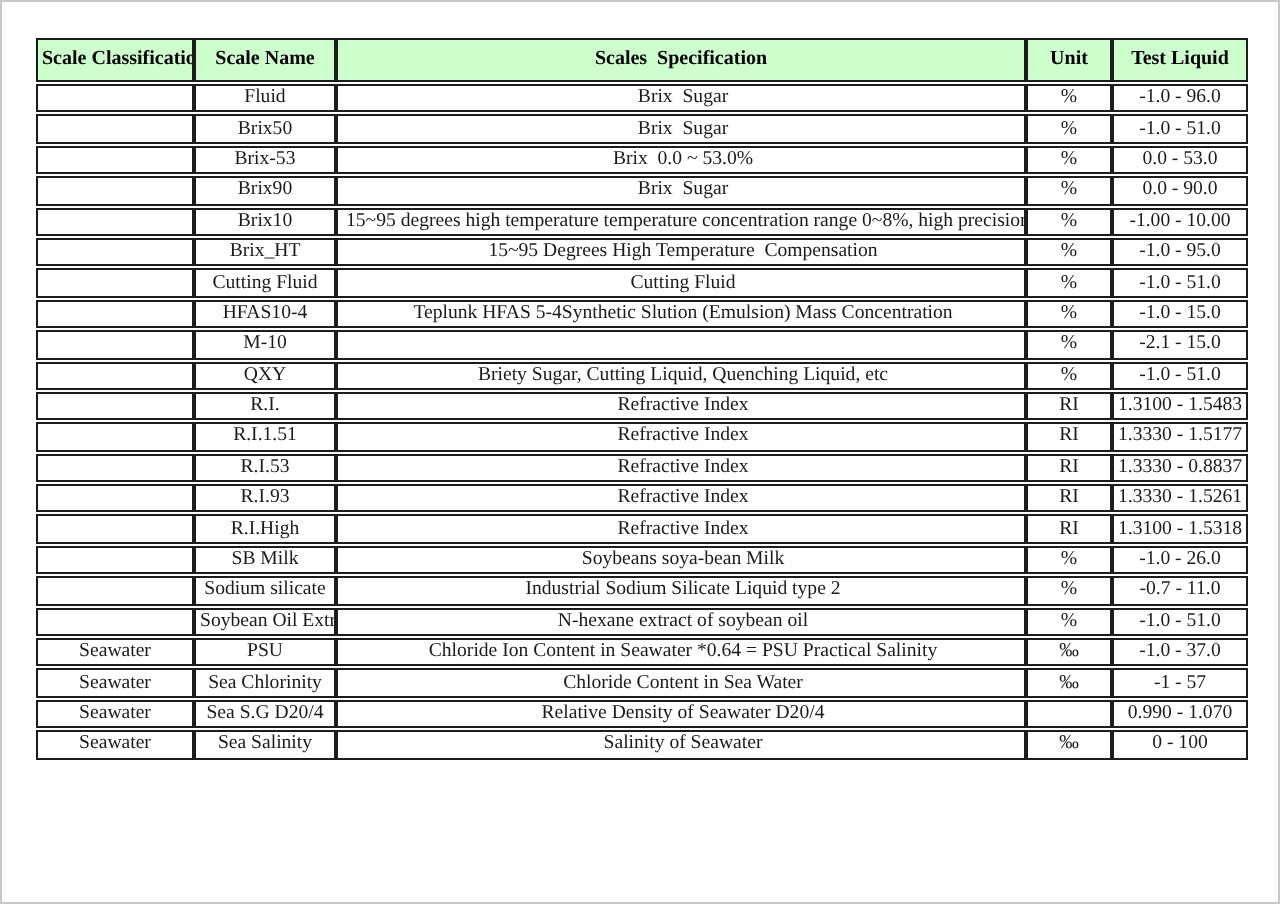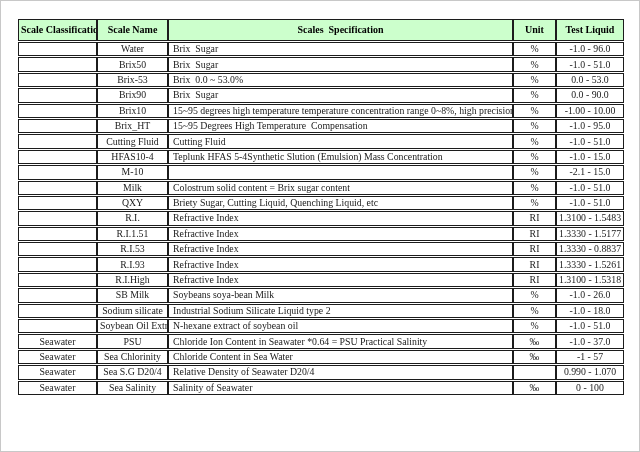--- a/index.html
+++ b/index.html
@@ -36,21 +36,21 @@
     overflow: hidden;
   }
   table.scales th {
     background: #ccffcc;
     font-weight: bold;
     font-size: 10px;
     height: 22px;
     color: #000000;
   }
   table.scales td.spec {
-    text-align: left;
+    text-align: center;
     padding-left: 4px;
     margin-left: 48px;
   }
   col.c1 { width: 79px; }
   col.c2 { width: 71px; }
   col.c3 { width: 345px; }
   col.c4 { width: 43px; }
   col.c5 { width: 68px; }
 </style>
 </head>
@@ -70,21 +70,21 @@
         <th>Scale Classification</th>
         <th>Scale Name</th>
         <th>Scales  Specification</th>
         <th>Unit</th>
         <th>Test Liquid</th>
       </tr>
     </thead>
     <tbody id="scales-body">
         <tr>
           <td></td>
-          <td>Water</td>
+          <td>Fluid</td>
           <td class="spec">Brix  Sugar</td>
           <td>%</td>
           <td>-1.0 - 96.0</td>
         </tr>
         <tr>
           <td></td>
           <td>Brix50</td>
           <td class="spec">Brix  Sugar</td>
           <td>%</td>
           <td>-1.0 - 51.0</td>
@@ -133,27 +133,20 @@
         </tr>
         <tr>
           <td></td>
           <td>M-10</td>
           <td class="spec"></td>
           <td>%</td>
           <td>-2.1 - 15.0</td>
         </tr>
         <tr>
           <td></td>
-          <td>Milk</td>
-          <td class="spec">Colostrum solid content = Brix sugar content</td>
-          <td>%</td>
-          <td>-1.0 - 51.0</td>
-        </tr>
-        <tr>
-          <td></td>
           <td>QXY</td>
           <td class="spec">Briety Sugar, Cutting Liquid, Quenching Liquid, etc</td>
           <td>%</td>
           <td>-1.0 - 51.0</td>
         </tr>
         <tr>
           <td></td>
           <td>R.I.</td>
           <td class="spec">Refractive Index</td>
           <td>RI</td>
@@ -192,21 +185,21 @@
           <td>SB Milk</td>
           <td class="spec">Soybeans soya-bean Milk</td>
           <td>%</td>
           <td>-1.0 - 26.0</td>
         </tr>
         <tr>
           <td></td>
           <td>Sodium silicate</td>
           <td class="spec">Industrial Sodium Silicate Liquid type 2</td>
           <td>%</td>
-          <td>-1.0 - 18.0</td>
+          <td>-0.7 - 11.0</td>
         </tr>
         <tr>
           <td></td>
           <td>Soybean Oil Extr</td>
           <td class="spec">N-hexane extract of soybean oil</td>
           <td>%</td>
           <td>-1.0 - 51.0</td>
         </tr>
         <tr>
           <td>Seawater</td>

